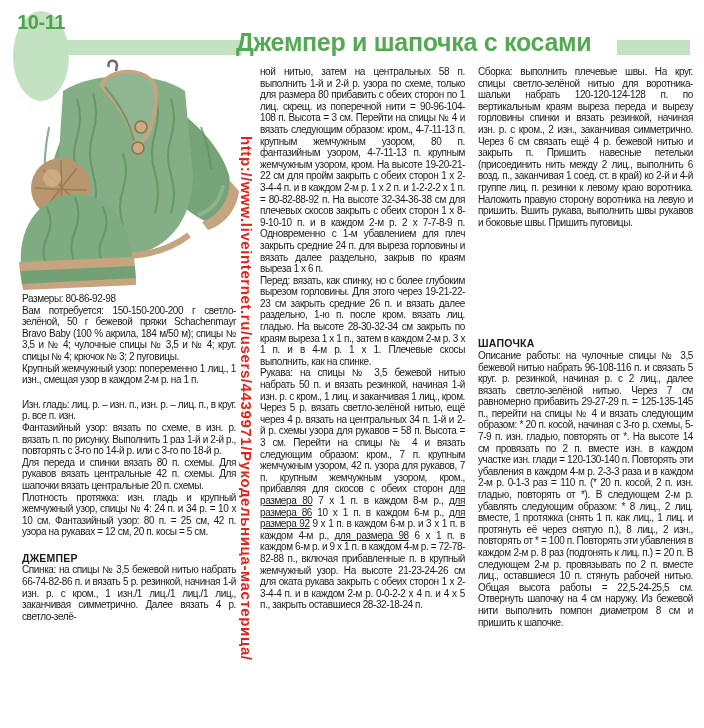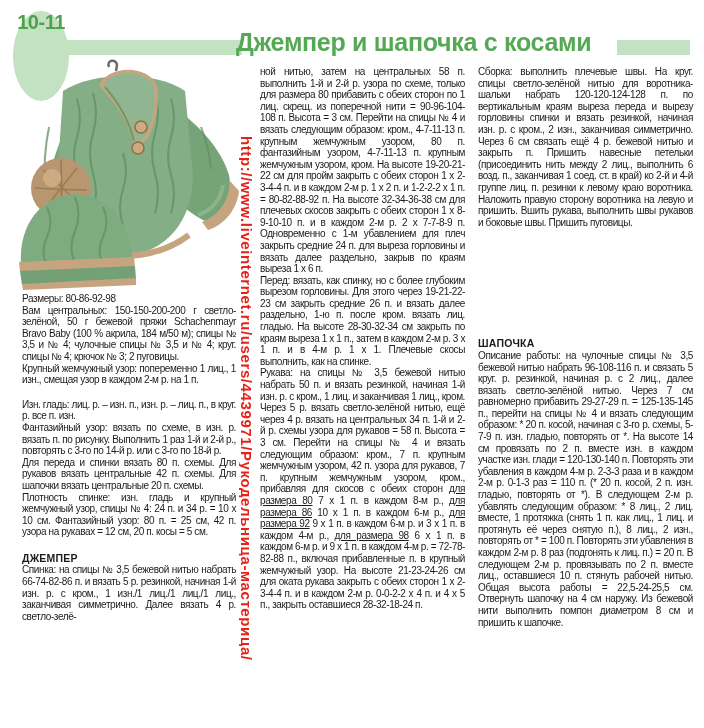--- a/index.html
+++ b/index.html
@@ -101,27 +101,27 @@
         <path d="M15,214 L130,209 L131,222 L17,228 Z" fill="#74a075"></path>
         <path d="M17,227 L131,221 L131,228 L18,233 Z" fill="#c6a480"></path>
       </g>
     </svg>
   </div>
 
   <div class="watermark">http://www.liveinternet.ru/users/4439971/Рукодельница-мастерица/</div>
 
   <div class="col col-left" id="col-left">
       <p class="para"><b>Размеры: </b>80-86-92-98</p>
-      <p class="para"><b>Вам центральных: </b>150-150-200-200 г светло-зелёной, 50 г бежевой пряжи Schachenmayr Bravo Baby (100 % акрила, 184 м/50 м); спицы № 3,5 и № 4; чулочные спицы № 3,5 и № 4; круг. спицы № 4; крючок № 3; 2 пуговицы.</p>
+      <p class="para"><b>Вам потребуется: </b>150-150-200-200 г светло-зелёной, 50 г бежевой пряжи Schachenmayr Bravo Baby (100 % акрила, 184 м/50 м); спицы № 3,5 и № 4; чулочные спицы № 3,5 и № 4; круг. спицы № 4; крючок № 3; 2 пуговицы.</p>
       <p class="para"><b>Крупный жемчужный узор: </b>попеременно 1 лиц., 1 изн., смещая узор в каждом 2-м р. на 1 п.</p>
       <div class="spacer" style="height: 13px;"></div>
       <p class="para"><b>Изн. гладь: </b>лиц. р. – изн. п., изн. р. – лиц. п., в круг. р. все п. изн.</p>
       <p class="para"><b>Фантазийный узор: </b>вязать по схеме, в изн. р. вязать п. по рисунку. Выполнить 1 раз 1-й и 2-й р., повторять с 3-го по 14-й р. или с 3-го по 18-й р.</p>
       <p class="para">Для переда и спинки вязать 80 п. схемы. Для рукавов вязать центральные 42 п. схемы. Для шапочки вязать центральные 20 п. схемы.</p>
-      <p class="para"><b>Плотность спинке: </b>изн. гладь и крупный жемчужный узор, спицы № 4: 24 п. и 34 р. = 10 х 10 см. Фантазийный узор: 80 п. = 25 см, 42 п. узора на рукавах = 12 см, 20 п. косы = 5 см.</p>
+      <p class="para"><b>Плотность протяжка: </b>изн. гладь и крупный жемчужный узор, спицы № 4: 24 п. и 34 р. = 10 х 10 см. Фантазийный узор: 80 п. = 25 см, 42 п. узора на рукавах = 12 см, 20 п. косы = 5 см.</p>
       <div class="spacer" style="height: 15px;"></div>
       <p class="heading">ДЖЕМПЕР</p>
       <p class="para"><b>Спинка: </b>на спицы № 3,5 бежевой нитью набрать 66-74-82-86 п. и вязать 5 р. резинкой, начиная 1-й изн. р. с кром., 1 изн./1 лиц./1 лиц./1 лиц., заканчивая симметрично. Далее вязать 4 р. светло-зелё-</p>
     </div>
   <div class="col col-mid" id="col-mid">
       <p class="para">ной нитью, затем на центральных 58 п. выполнить 1-й и 2-й р. узора по схеме, только для размера 80 прибавить с обеих сторон по 1 лиц. скрещ. из поперечной нити = 90-96-104-108 п. Высота = 3 см. Перейти на спицы № 4 и вязать следующим образом: кром., 4-7-11-13 п. крупным жемчужным узором, 80 п. фантазийным узором, 4-7-11-13 п. крупным жемчужным узором, кром. На высоте 19-20-21-22 см для пройм закрыть с обеих сторон 1 х 2-3-4-4 п. и в каждом 2-м р. 1 х 2 п. и 1-2-2-2 х 1 п. = 80-82-88-92 п. На высоте 32-34-36-38 см для плечевых скосов закрыть с обеих сторон 1 х 8-9-10-10 п. и в каждом 2-м р. 2 х 7-7-8-9 п. Одновременно с 1-м убавлением для плеч закрыть средние 24 п. для выреза горловины и вязать далее раздельно, закрыв по краям выреза 1 х 6 п.</p>
       <p class="para"><b>Перед: </b>вязать, как спинку, но с более глубоким вырезом горловины. Для этого через 19-21-22-23 см закрыть средние 26 п. и вязать далее раздельно, 1-ю п. после кром. вязать лиц. гладью. На высоте 28-30-32-34 см закрыть по краям выреза 1 х 1 п., затем в каждом 2-м р. 3 х 1 п. и в 4-м р. 1 х 1. Плечевые скосы выполнить, как на спинке.</p>
       <p class="para"><b>Рукава: </b>на спицы № 3,5 бежевой нитью набрать 50 п. и вязать резинкой, начиная 1-й изн. р. с кром., 1 лиц. и заканчивая 1 лиц., кром. Через 5 р. вязать светло-зелёной нитью, ещё через 4 р. вязать на центральных 34 п. 1-й и 2-й р. схемы узора для рукавов = 58 п. Высота = 3 см. Перейти на спицы № 4 и вязать следующим образом: кром., 7 п. крупным жемчужным узором, 42 п. узора для рукавов, 7 п. крупным жемчужным узором, кром., прибавляя для скосов с обеих сторон <u>для размера 80</u> 7 х 1 п. в каждом 8-м р., <u>для размера 86</u> 10 х 1 п. в каждом 6-м р., <u>для размера 92</u> 9 х 1 п. в каждом 6-м р. и 3 х 1 п. в каждом 4-м р., <u>для размера 98</u> 6 х 1 п. в каждом 6-м р. и 9 х 1 п. в каждом 4-м р. = 72-78-82-88 п., включая прибавленные п. в крупный жемчужный узор. На высоте 21-23-24-26 см для оката рукава закрыть с обеих сторон 1 х 2-3-4-4 п. и в каждом 2-м р. 0-0-2-2 х 4 п. и 4 х 5 п., закрыть оставшиеся 28-32-18-24 п.</p>
     </div>
   <div class="col col-right" id="col-right">

